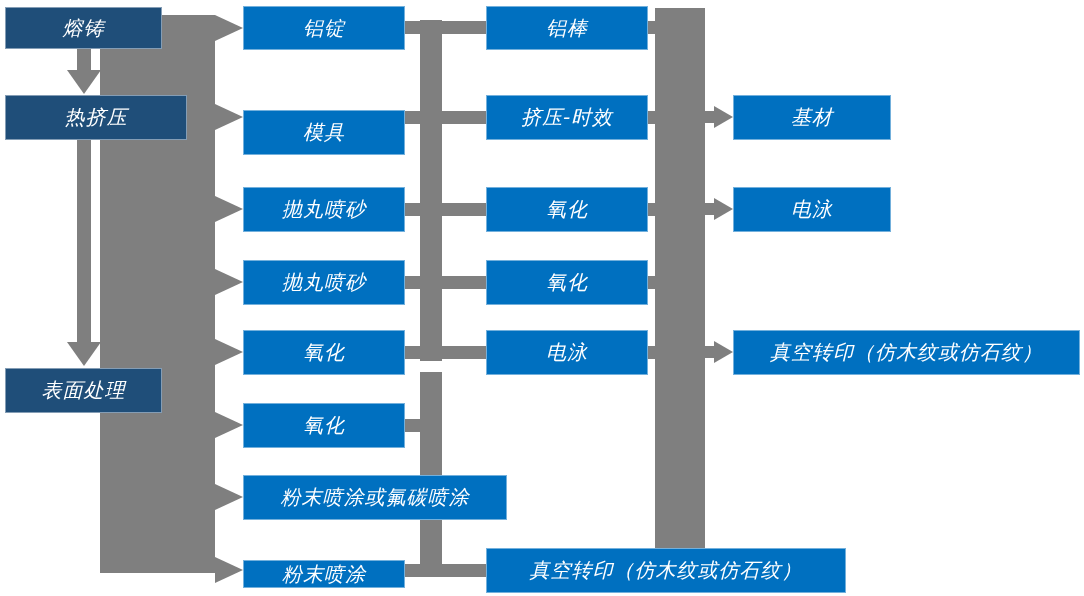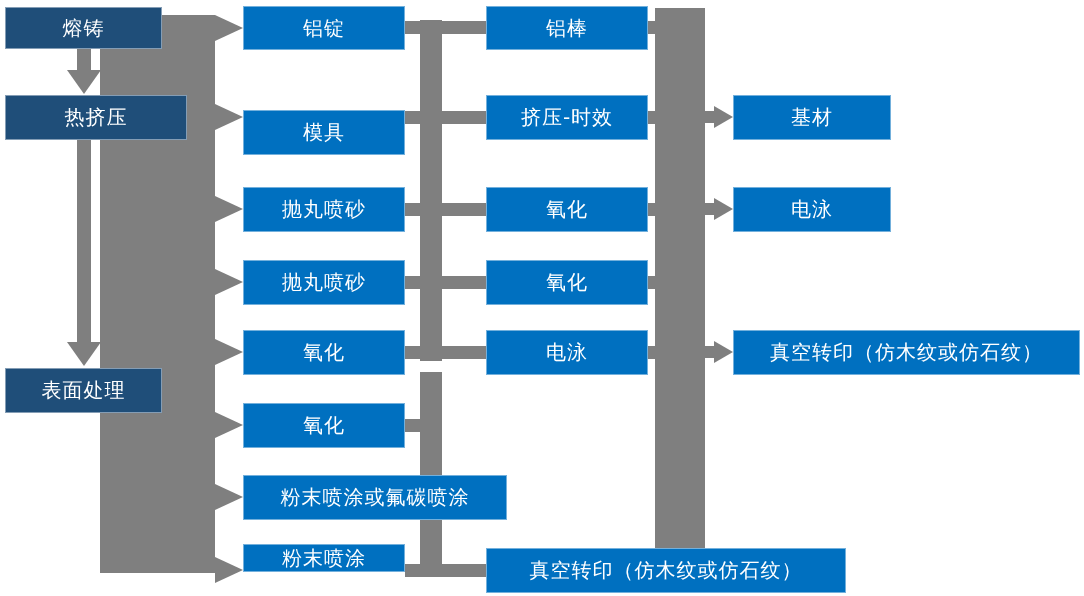--- a/index.html
+++ b/index.html
@@ -13,20 +13,21 @@
   .node{
     position:absolute;
     display:flex;align-items:center;justify-content:center;
     color:var(--box-text,#ffffff);
     font-size:20px;
     letter-spacing:1px;
     box-sizing:border-box;
     border:1px solid rgba(255,255,255,0.45);
     z-index:2;
     white-space:nowrap;
+    font-style:italic;
   }
   .bright{background:var(--primary-box,#0070c0);}
   .dark{background:var(--dark-box,#1f4e79);}
   .bar{
     position:absolute;
     background:var(--connector,#7f7f7f);
     z-index:1;
   }
   .tri-right{
     position:absolute;width:0;height:0;
@@ -101,21 +102,21 @@
   <div class="node dark" style="left:5px;top:95px;width:182px;height:45px">热挤压</div>
   <div class="node dark" style="left:5px;top:368px;width:157px;height:45px">表面处理</div>
 
   <div class="node bright" style="left:243px;top:6px;width:162px;height:44px">铝锭</div>
   <div class="node bright" style="left:243px;top:110px;width:162px;height:45px">模具</div>
   <div class="node bright" style="left:243px;top:187px;width:162px;height:45px">抛丸喷砂</div>
   <div class="node bright" style="left:243px;top:260px;width:162px;height:45px">抛丸喷砂</div>
   <div class="node bright" style="left:243px;top:330px;width:162px;height:45px">氧化</div>
   <div class="node bright" style="left:243px;top:403px;width:162px;height:45px">氧化</div>
   <div class="node bright" style="left:243px;top:475px;width:264px;height:45px">粉末喷涂或氟碳喷涂</div>
-  <div class="node bright" style="left:243px;top:544px;width:162px;height:28px">粉末喷涂</div>
+  <div class="node bright" style="left:243px;top:560px;width:162px;height:28px">粉末喷涂</div>
 
   <div class="node bright" style="left:486px;top:6px;width:162px;height:44px">铝棒</div>
   <div class="node bright" style="left:486px;top:95px;width:162px;height:45px">挤压-时效</div>
   <div class="node bright" style="left:486px;top:187px;width:162px;height:45px">氧化</div>
   <div class="node bright" style="left:486px;top:260px;width:162px;height:45px">氧化</div>
   <div class="node bright" style="left:486px;top:330px;width:162px;height:45px">电泳</div>
   <div class="node bright" style="left:486px;top:548px;width:360px;height:45px">真空转印（仿木纹或仿石纹）</div>
 
   <div class="node bright" style="left:733px;top:95px;width:158px;height:45px">基材</div>
   <div class="node bright" style="left:733px;top:187px;width:158px;height:45px">电泳</div>

